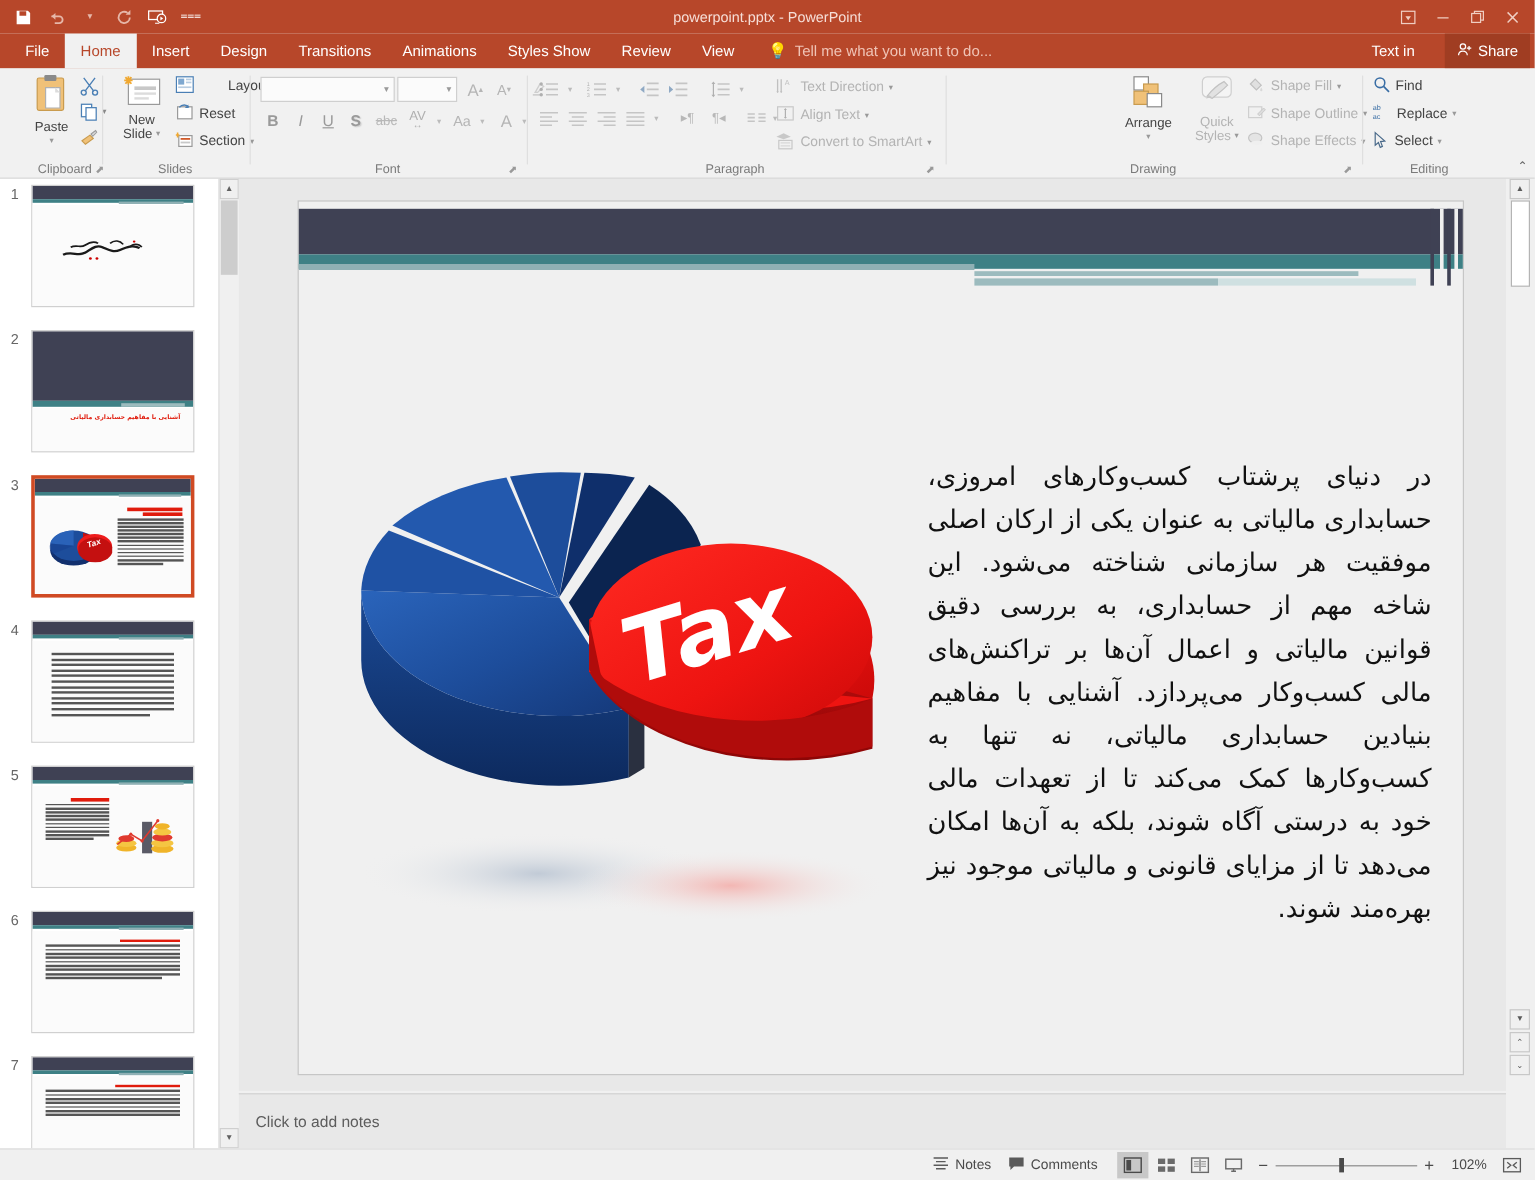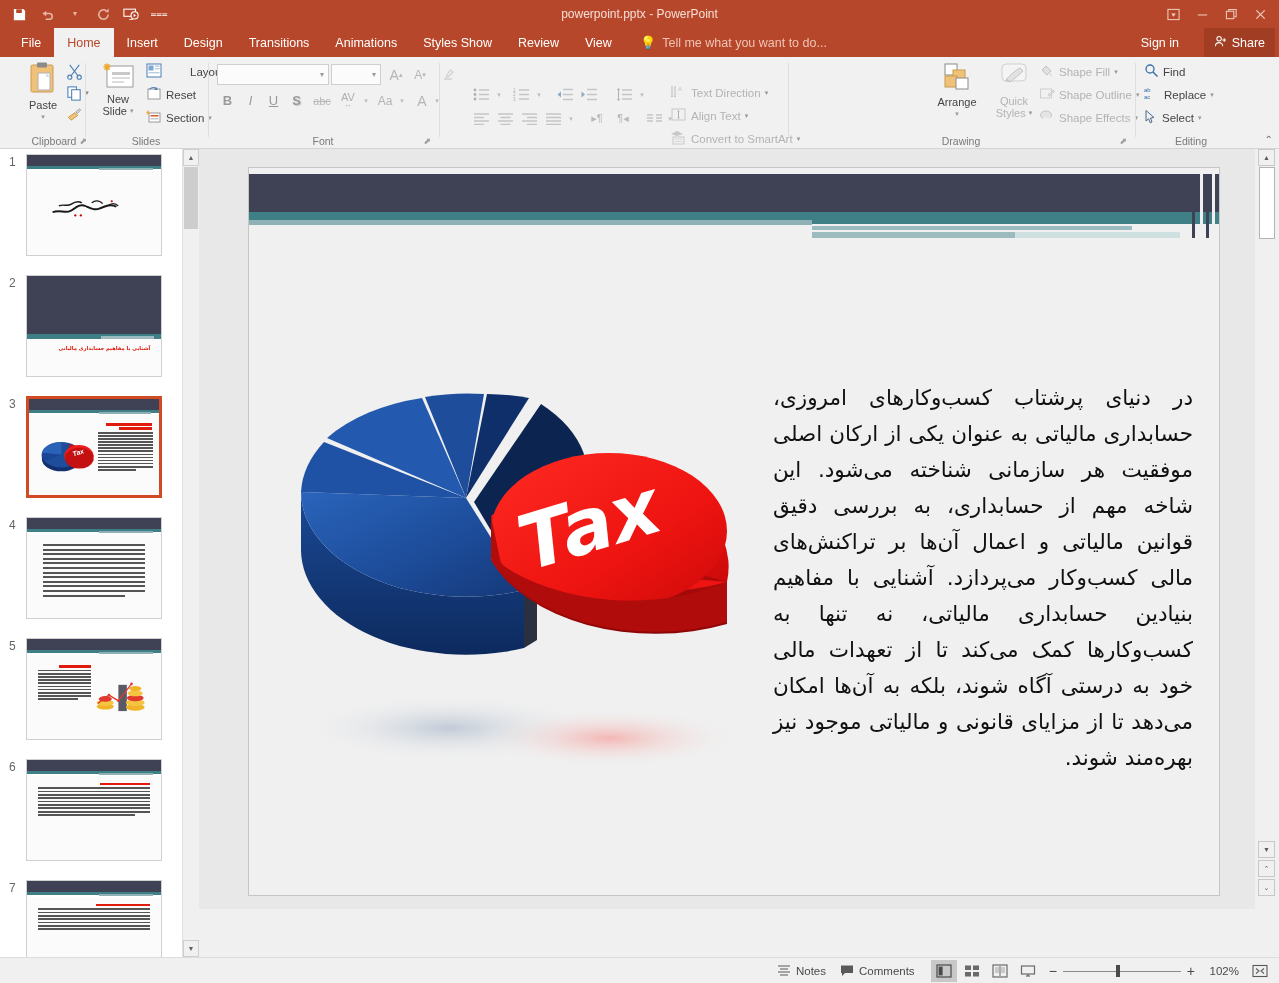--- a/index.html
+++ b/index.html
@@ -278,21 +278,21 @@
       <div class="tab">Transitions</div>
       <div class="tab">Animations</div>
       <div class="tab">Styles Show</div>
       <div class="tab">Review</div>
       <div class="tab">View</div>
     </div>
     <div class="tellme">
       <span class="bulb">💡</span>
       <span>Tell me what you want to do...</span>
     </div>
-    <div class="signin">Sign in</div>
+    <div class="signin">Text in</div>
     <div class="share">
       <span>
         <svg width="13" height="13" viewBox="0 0 14 14">
             <circle cx="5.5" cy="4" r="2.4" fill="none" stroke="#fff" stroke-width="1.1"></circle>
             <path d="M1.6 12c0-2.4 1.8-3.8 3.9-3.8S9.4 9.6 9.4 12" fill="none" stroke="#fff" stroke-width="1.1"></path>
             <path d="M11 3.5v4M9 5.5h4" stroke="#fff" stroke-width="1.1"></path>
           </svg>
       </span>
       <span>Share</span>
     </div>
@@ -425,21 +425,21 @@
       <div class="sqbtn" style="left:151px; top:33px; width:12px; height:21px; font-size:7px; color:#bbb;">▾</div>
       <div class="sqbtn" style="left:164px; top:33px; width:24px; height:21px; color:#b5b5b5; font-size:12px;">Aa</div>
       <div class="sqbtn" style="left:187px; top:33px; width:12px; height:21px; font-size:7px; color:#bbb;">▾</div>
       <div class="sqbtn" style="left:203px; top:33px; width:20px; height:21px; color:#b5b5b5; font-size:14px;">A</div>
       <div class="sqbtn" style="left:222px; top:33px; width:12px; height:21px; font-size:7px; color:#bbb;">▾</div>
       <div class="grp-label">Font</div>
       <div class="dlg" style="right:6px;">⬈</div>
     </div>
     <div class="grp-sep" style="left:439px;"></div>
 
-    <div class="grp" style="left:464px; width:345px;margin-top:20px;">
+    <div class="grp" style="left:440px; width:345px;">
       <div class="sqbtn" style="left:5px; top:7px; width:24px; height:21px;">
         <svg width="17" height="15" viewBox="0 0 17 15">
             <circle cx="2" cy="3" r="1.4" fill="#b0b0b0"></circle>
             <circle cx="2" cy="7.5" r="1.4" fill="#b0b0b0"></circle>
             <circle cx="2" cy="12" r="1.4" fill="#b0b0b0"></circle>
             <path d="M6 3h10M6 7.5h10M6 12h10" stroke="#c5c5c5" stroke-width="1.3"></path>
           </svg>
       </div>
       <div class="sqbtn" style="left:29px; top:7px; width:12px; height:21px; font-size:7px; color:#bbb;">▾</div>
       <div class="sqbtn" style="left:45px; top:7px; width:24px; height:21px;">
@@ -908,20 +908,23 @@
           <path d="M212 148 L222 196 A175 112 0 0 0 448 214 L448 254 A175 112 0 0 1 212 190 Z" fill="#b00c0b"></path>
 
           <text x="318" y="182" font-size="76" fill="#fff" text-anchor="middle" font-family="'DejaVu Sans',sans-serif" font-weight="bold" font-style="italic" transform="rotate(-17 318 182)">Tax</text>
         </svg>
       </div>
 
       <div class="s-body">در دنیای پرشتاب کسب‌وکارهای امروزی، حسابداری مالیاتی به عنوان یکی از ارکان اصلی موفقیت هر سازمانی شناخته می‌شود. این شاخه مهم از حسابداری، به بررسی دقیق قوانین مالیاتی و اعمال آن‌ها بر تراکنش‌های مالی کسب‌وکار می‌پردازد. آشنایی با مفاهیم بنیادین حسابداری مالیاتی، نه تنها به کسب‌وکارها کمک می‌کند تا از تعهدات مالی خود به درستی آگاه شوند، بلکه به آن‌ها امکان می‌دهد تا از مزایای قانونی و مالیاتی موجود نیز بهره‌مند شوند.</div>
     </div>
   </div>
 
+  <div class="notes">
+    <span>Click to add notes</span>
+  </div>
 
   <div class="rsb">
     <div class="rsb-btn" style="top:0;">▲</div>
     <div class="rsb-thumb" style="top:18px; height:72px;"></div>
     <div class="rsb-btn" style="top:692px;">▼</div>
     <div class="rsb-btn" style="top:711px;">⌃</div>
     <div class="rsb-btn" style="top:730px;">⌄</div>
   </div>
 
   <div class="status">

